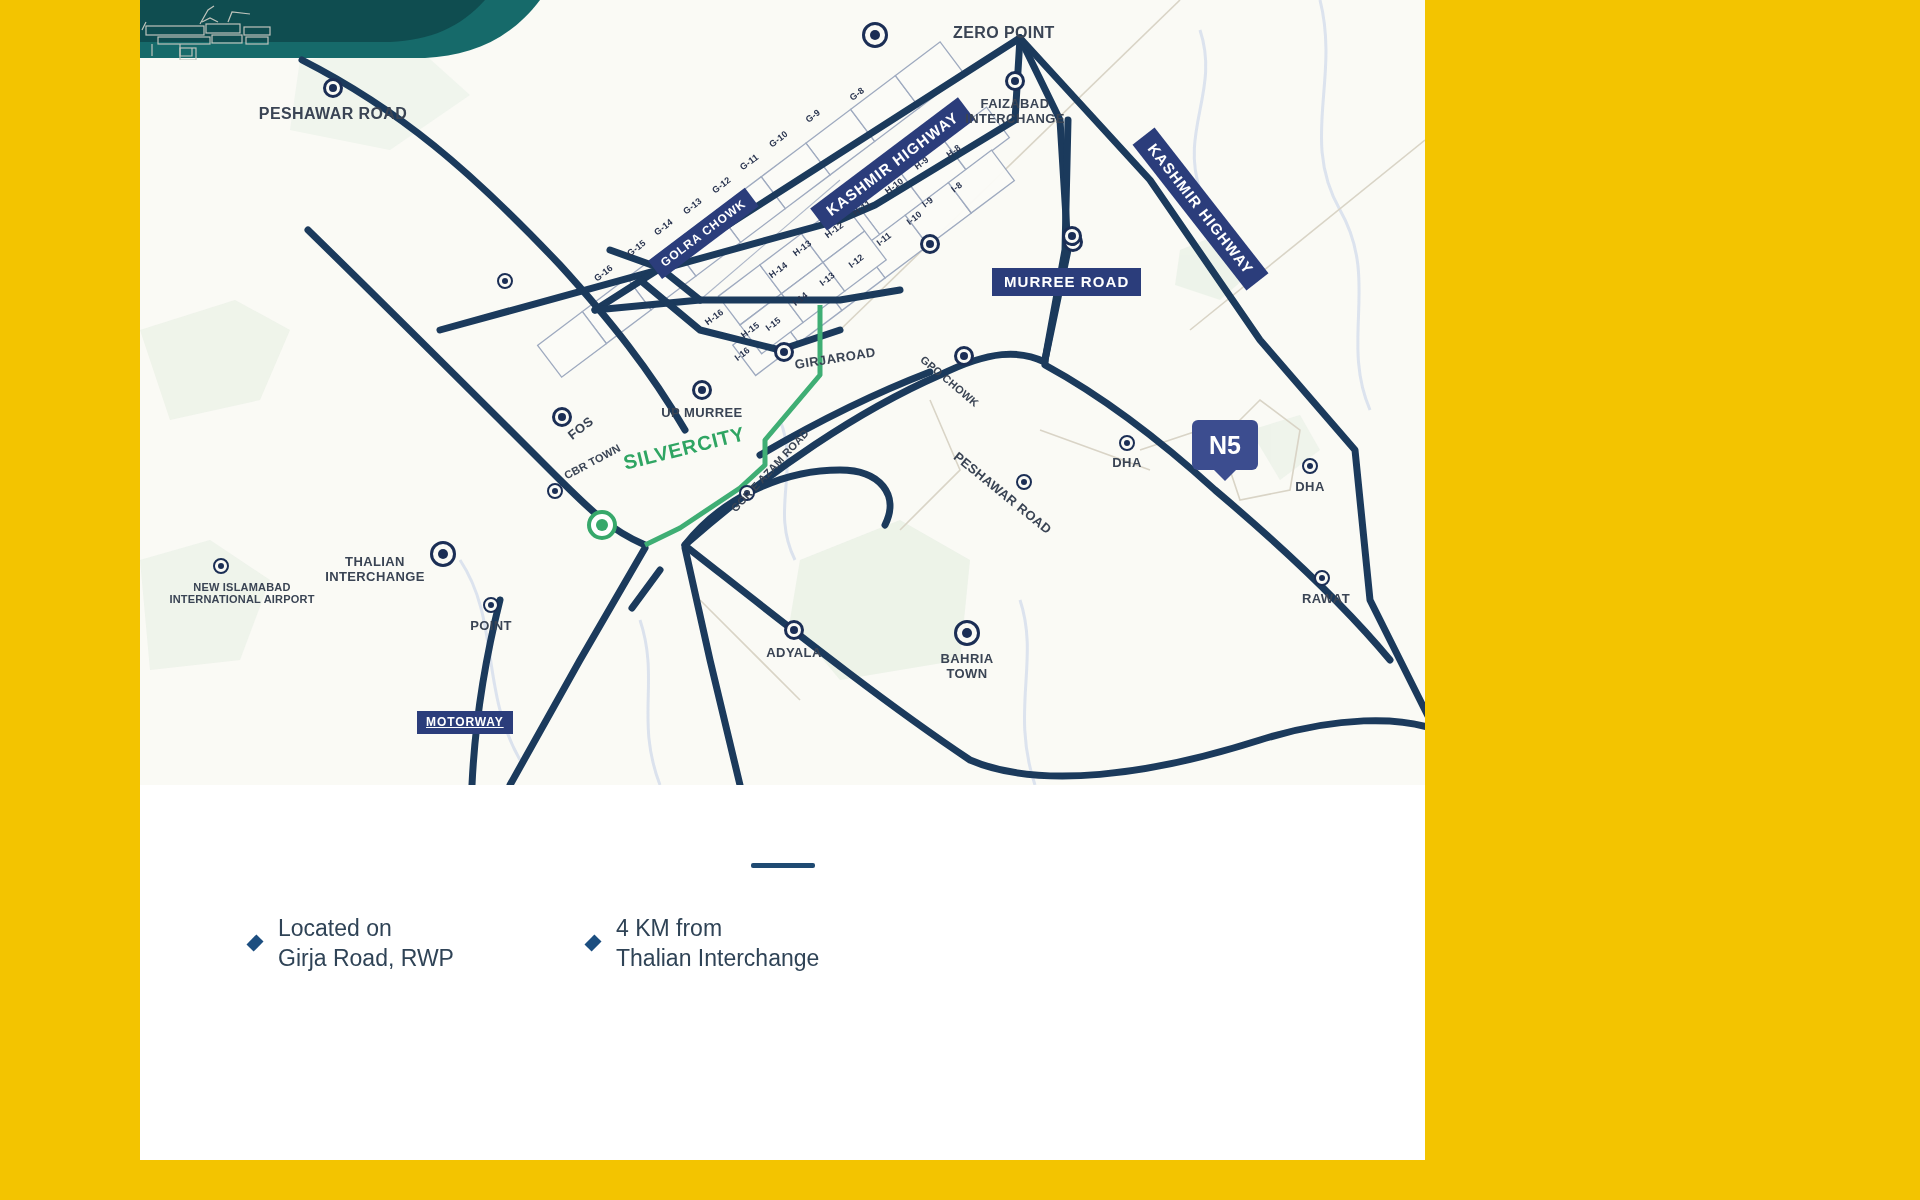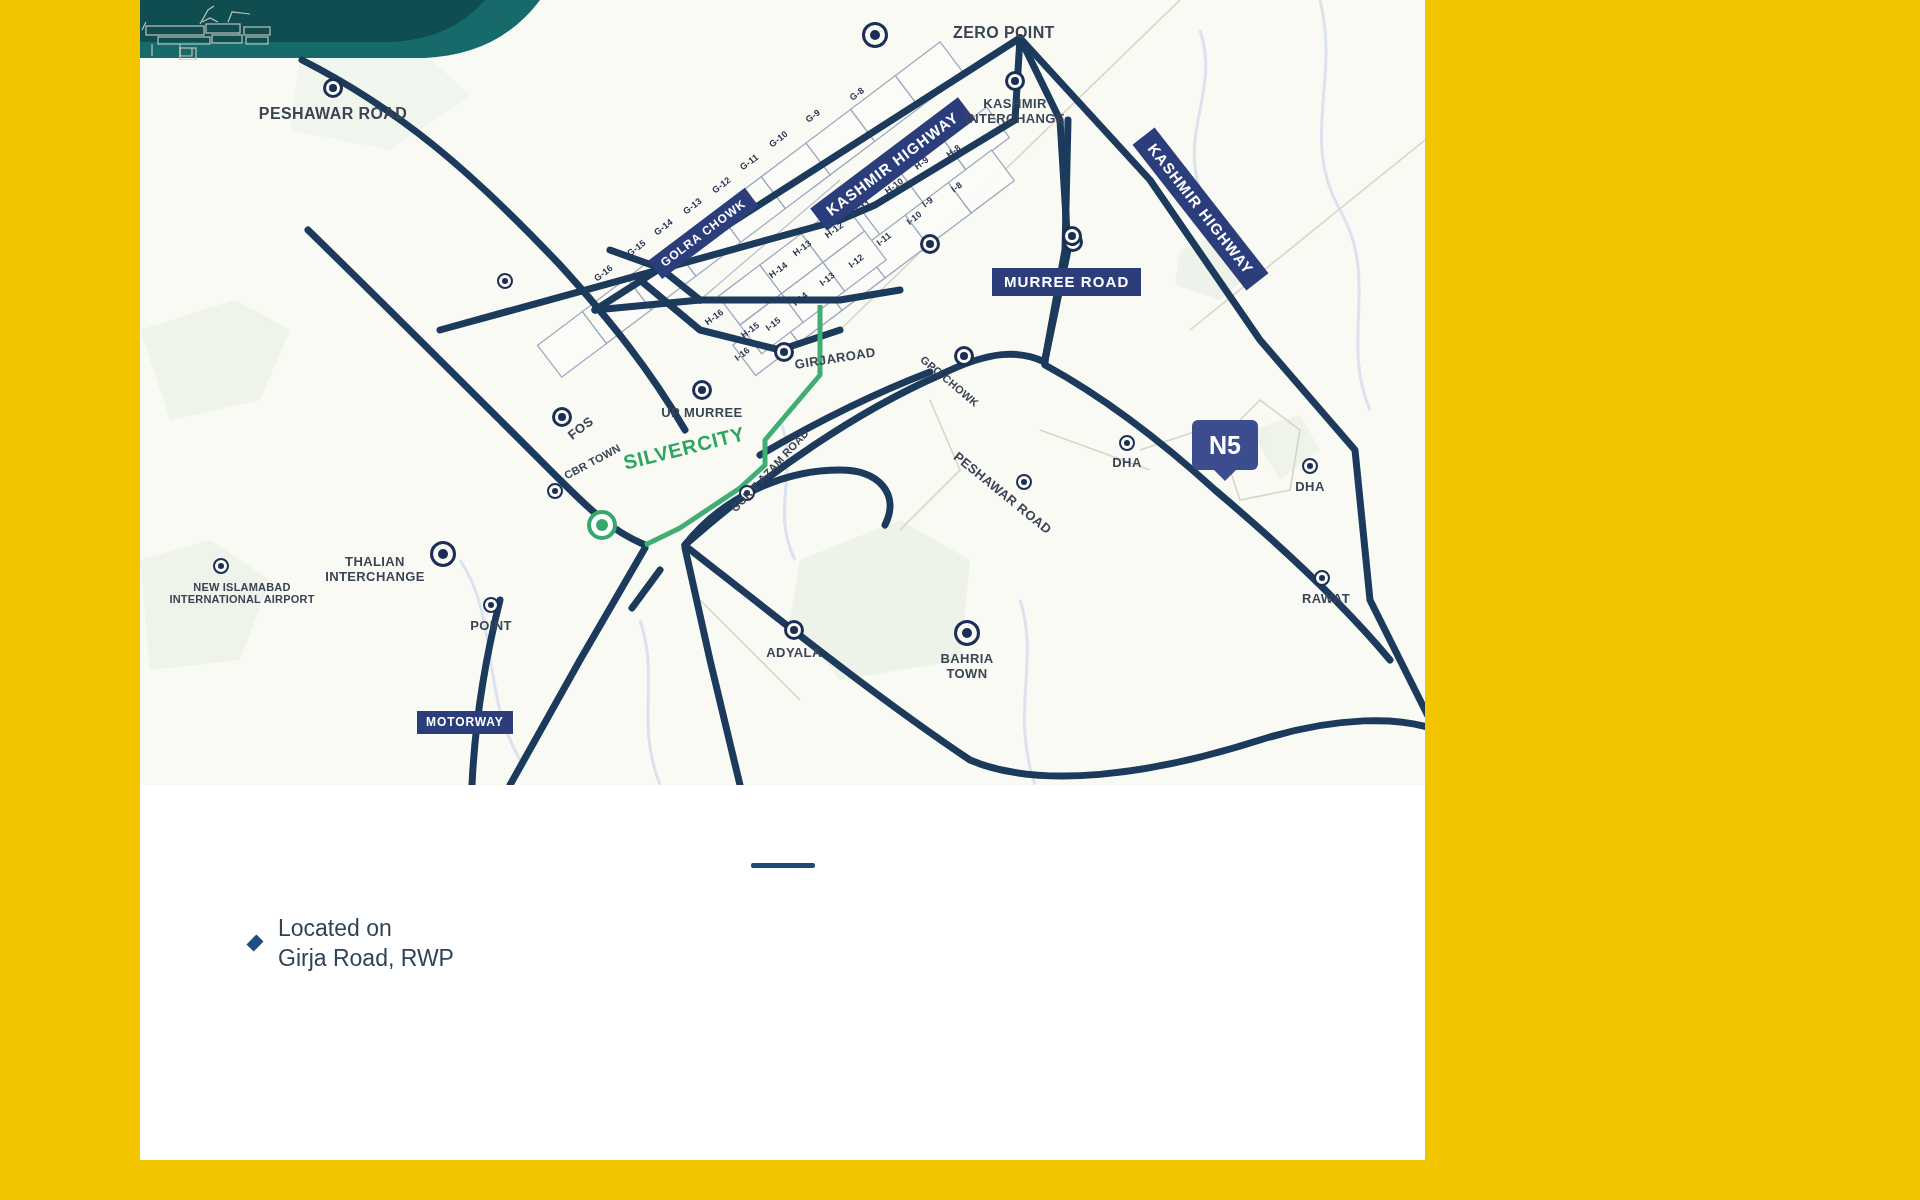--- a/index.html
+++ b/index.html
@@ -290,21 +290,21 @@
       <span class="sector" style="left:708px;top:256px;transform:rotate(-37deg);">I-12</span>
       <span class="sector" style="left:679px;top:274px;transform:rotate(-37deg);">I-13</span>
       <span class="sector" style="left:652px;top:294px;transform:rotate(-37deg);">I-14</span>
       <span class="sector" style="left:625px;top:319px;transform:rotate(-37deg);">I-15</span>
       <span class="sector" style="left:594px;top:349px;transform:rotate(-37deg);">I-16</span>
 
       <div class="badge" style="left:660px;top:150px;transform:rotate(-37deg);">KASHMIR HIGHWAY</div>
       <div class="badge" style="left:968px;top:195px;transform:rotate(52deg);">KASHMIR HIGHWAY</div>
       <div class="badge sm" style="left:503px;top:222px;transform:rotate(-37deg);">GOLRA CHOWK</div>
       <div class="badge" style="left:852px;top:268px;">MURREE ROAD</div>
-      <div class="badge sm" style="left:277px;top:711px;">MOTORWAY</div>
+      <div class="badge sm" style="left:277px;top:711px;text-decoration:underline;">MOTORWAY</div>
 
       <div class="shield" style="left:1085px;top:445px;">N5</div>
 
       <div class="poi" style="left:735px;top:35px;">
           <div class="ring">
             <i></i>
           </div>
         </div>
       <div class="poi-label" style="left:813px;top:24px;text-align:left;transform:none;">ZERO POINT</div>
 
@@ -313,21 +313,21 @@
             <i></i>
           </div>
         </div>
       <div class="poi-label" style="left:193px;top:105px;">PESHAWAR ROAD</div>
 
       <div class="poi" style="left:875px;top:81px;">
           <div class="ring sm">
             <i></i>
           </div>
         </div>
-      <div class="poi-label sm" style="left:875px;top:97px;">KASHMIR
+      <div class="poi-label sm" style="left:875px;top:97px;">FAIZABAD
 INTERCHANGE</div>
 
       <div class="poi" style="left:933px;top:242px;">
           <div class="ring sm">
             <i></i>
           </div>
         </div>
       <div class="poi" style="left:790px;top:244px;">
           <div class="ring sm">
             <i></i>
@@ -463,17 +463,22 @@
 
     <div class="footer">
       <div class="title-rule"></div>
 
       <div class="features">
         <div class="feature">
           <span class="diamond"></span>
           <span class="feature-text">Located on
 Girja Road, RWP</span>
         </div>
+        <div class="feature">
+          <span class="diamond"></span>
+          <span class="feature-text">4 KM from
+Thalian Interchange</span>
+        </div>
       </div>
     </div>
 
   </div>
 </div>
 
 </body></html>

